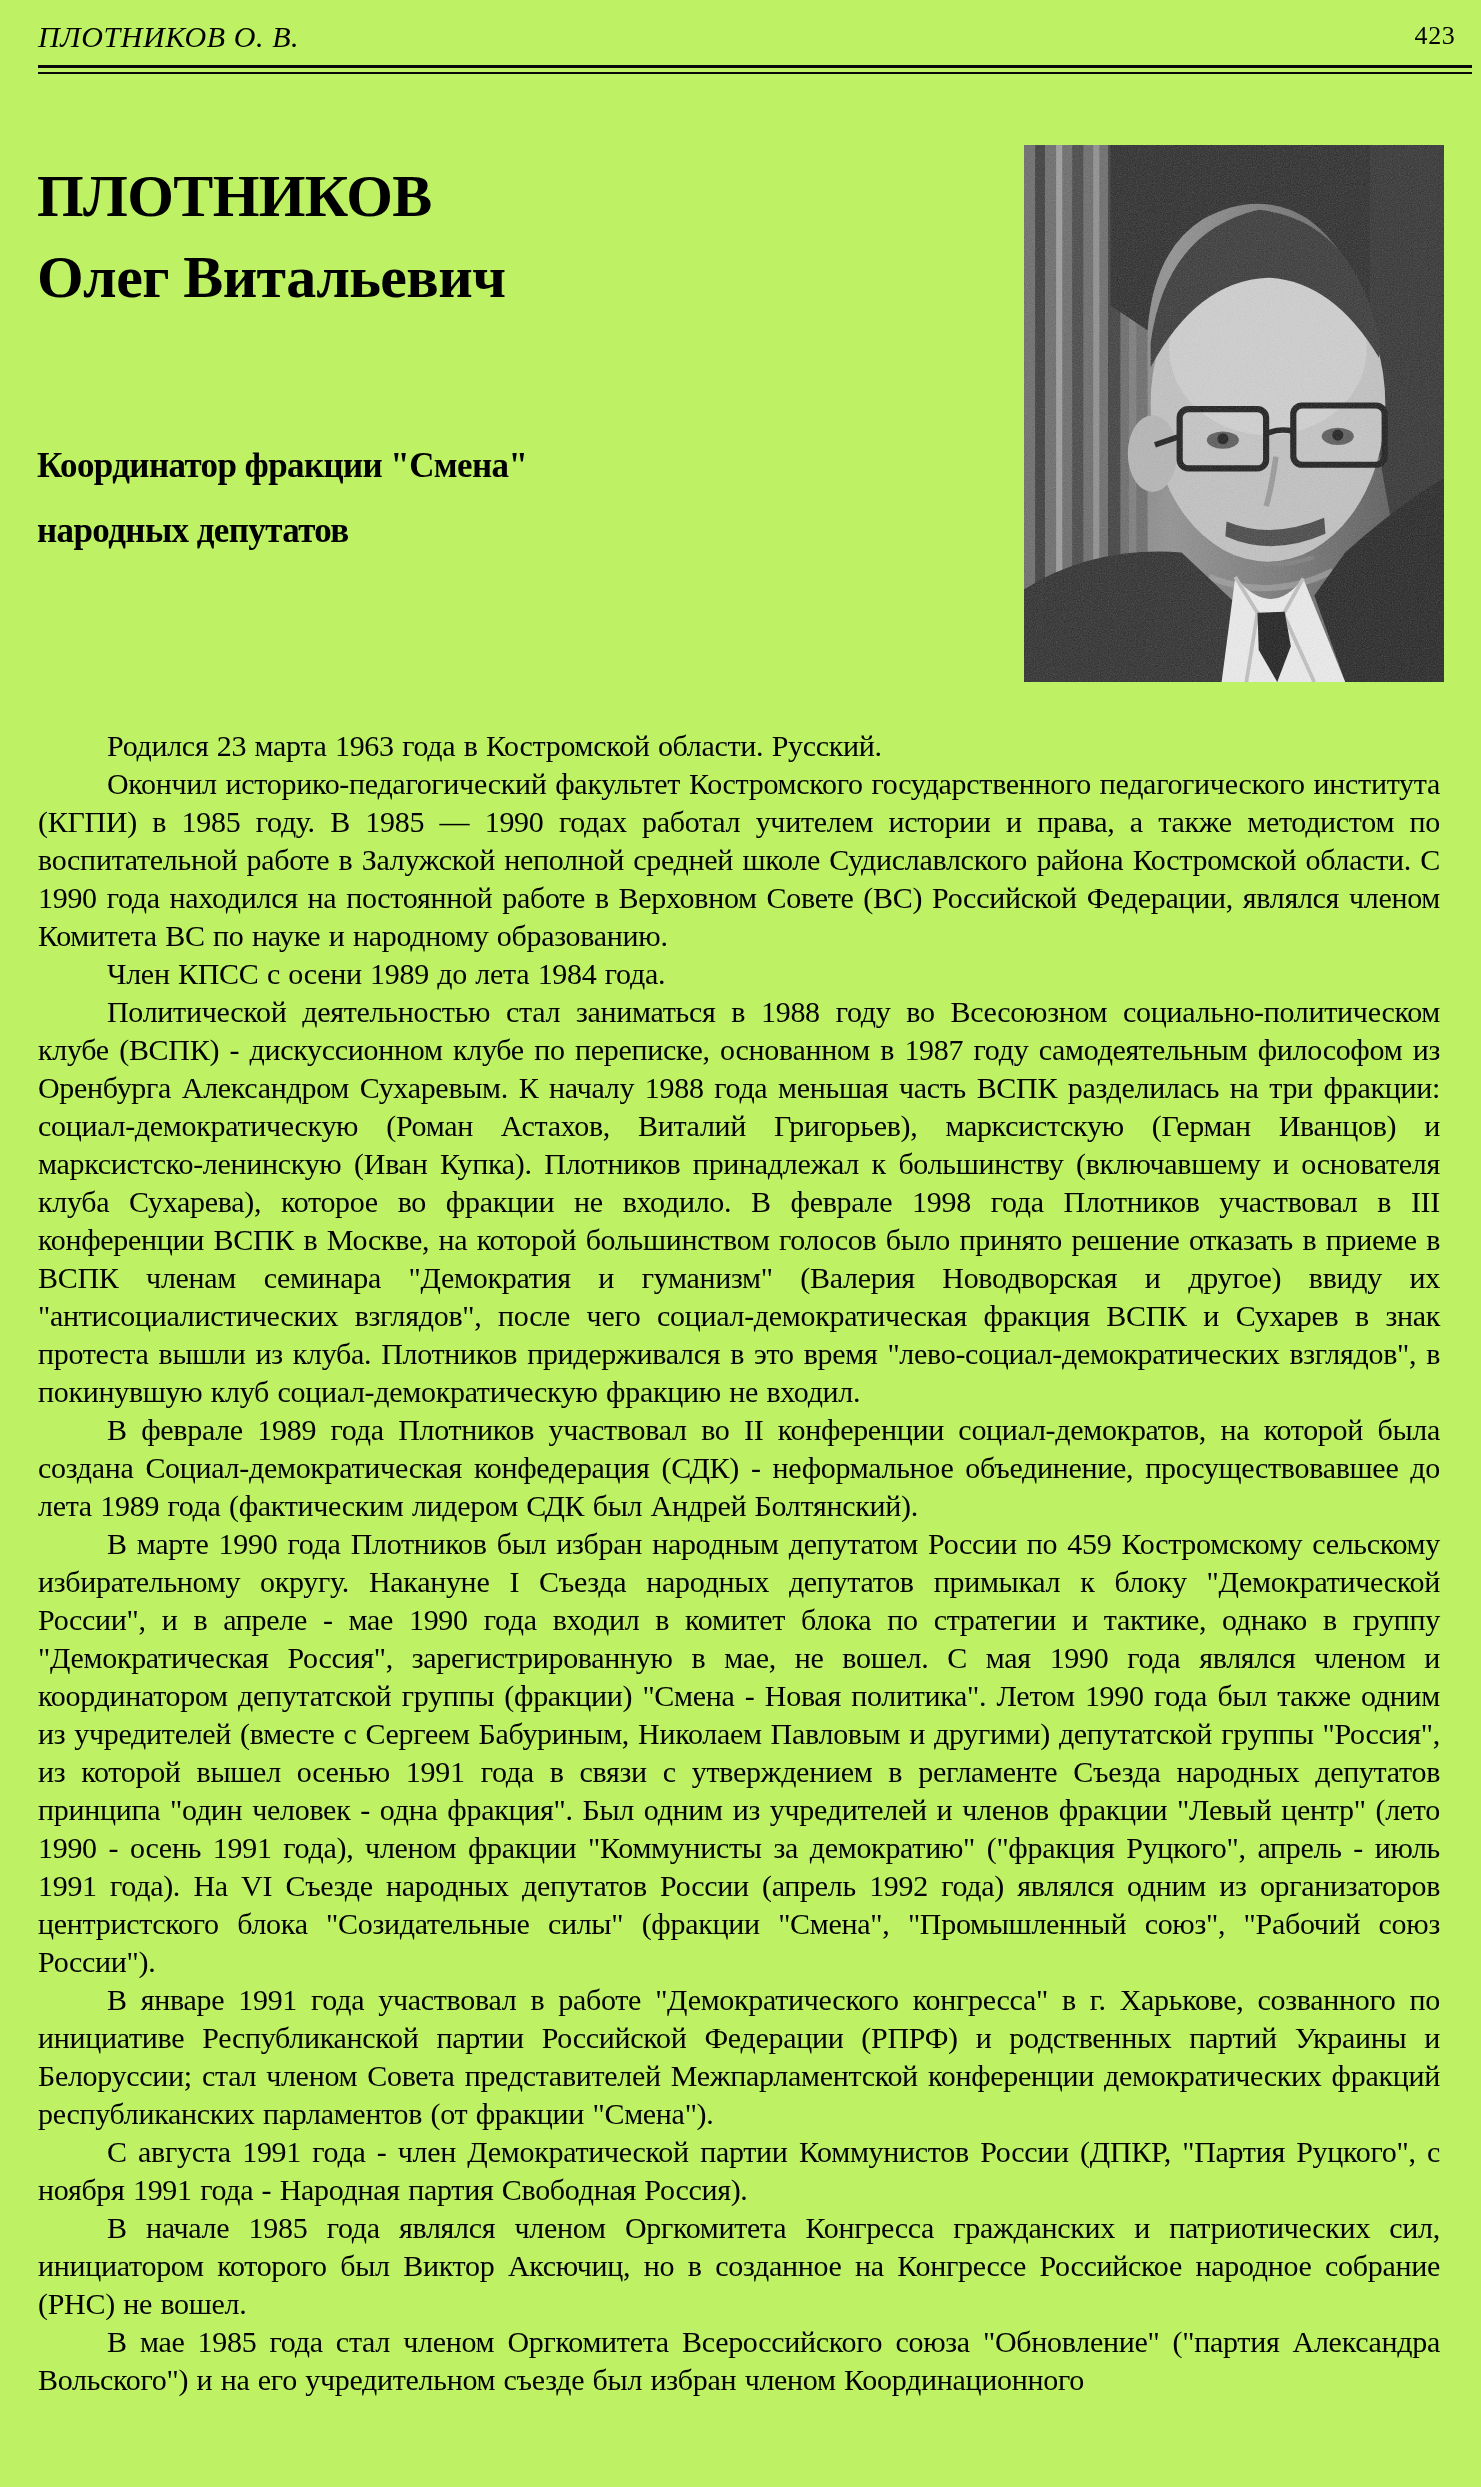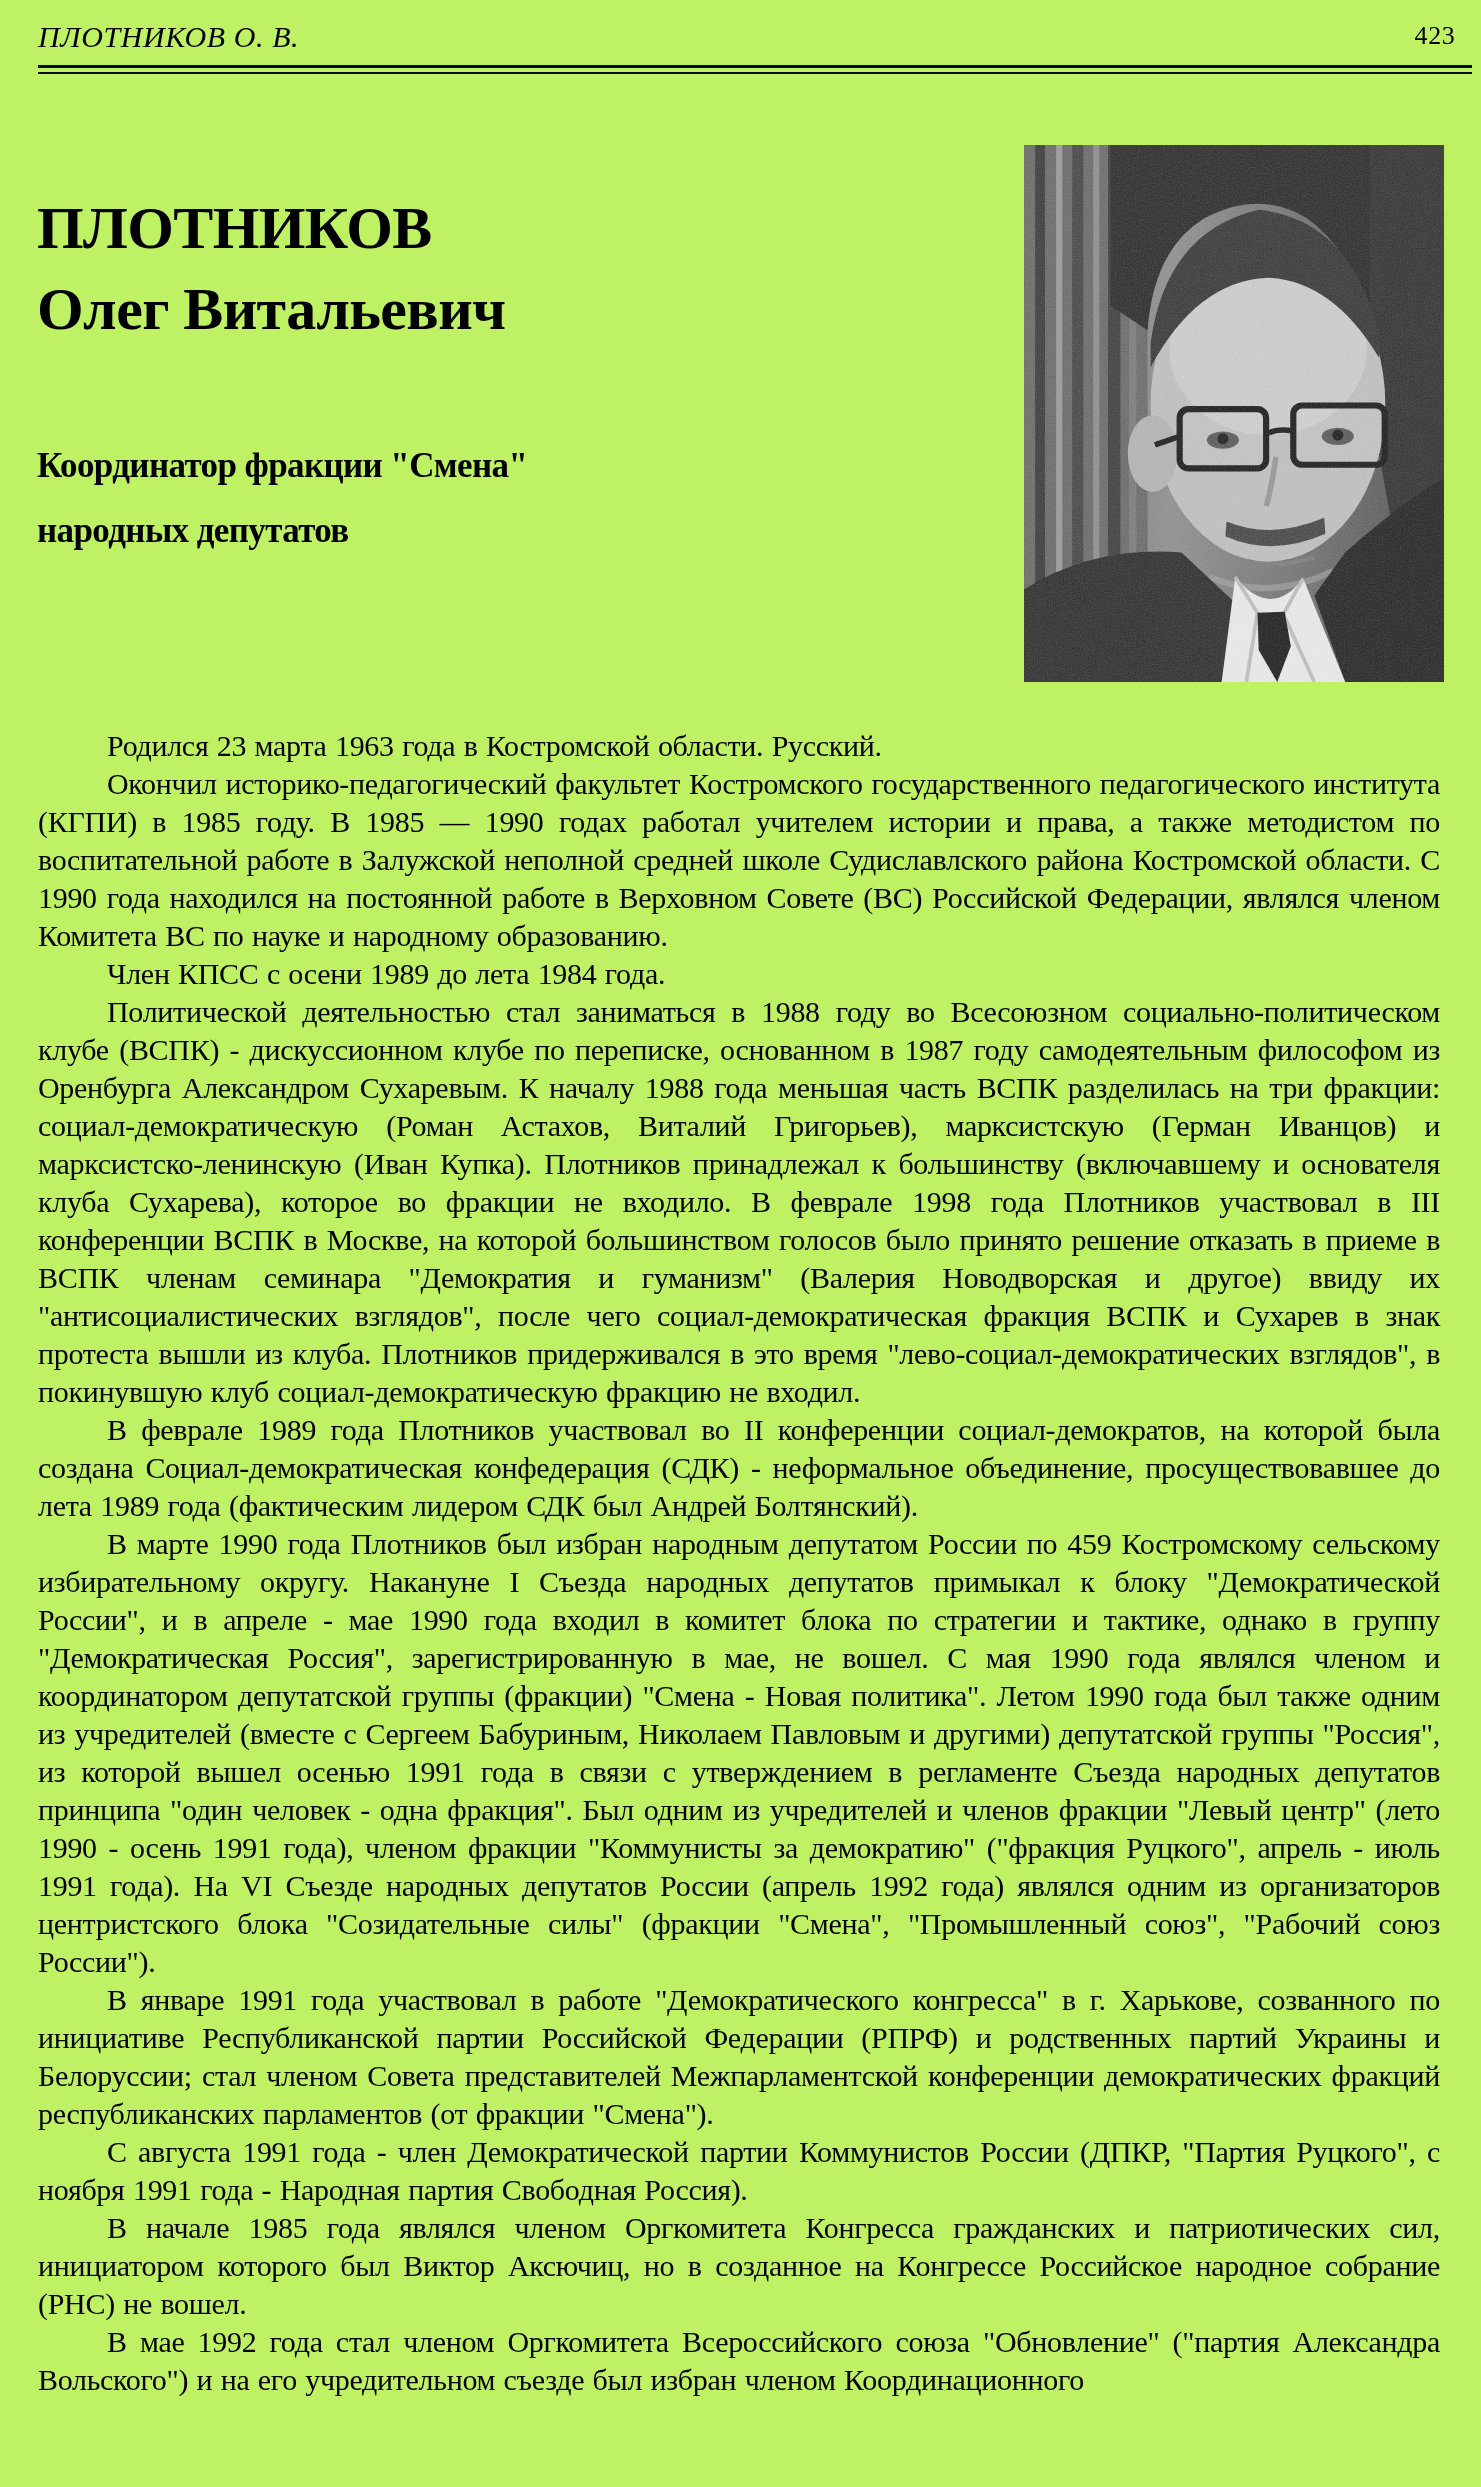--- a/index.html
+++ b/index.html
@@ -58,21 +58,20 @@
   .title-block {
     position: absolute;
     left: 37px;
     top: 156px;
     width: 963px;
     font-weight: 700;
     font-size: 60px;
     line-height: 81px;
     letter-spacing: -0.6px;
     white-space: nowrap;
-    margin-top: 32px;
   }
   
   .subtitle-block {
     position: absolute;
     left: 37px;
     top: 433px;
     width: 963px;
     font-weight: 700;
     font-size: 35px;
     line-height: 65px;
@@ -201,17 +200,17 @@
   <div class="bio">
     <p>Родился 23 марта 1963 года в Костромской области. Русский.</p>
     <p>Окончил историко-педагогический факультет Костромского государственного педагогического института (КГПИ) в 1985 году. В 1985 — 1990 годах работал учителем истории и права, а также методистом по воспитательной работе в Залужской неполной средней школе Судиславлского района Костромской области. С 1990 года находился на постоянной работе в Верховном Совете (ВС) Российской Федерации, являлся членом Комитета ВС по науке и народному образованию.</p>
     <p>Член КПСС с осени 1989 до лета 1984 года.</p>
     <p>Политической деятельностью стал заниматься в 1988 году во Всесоюзном социально-политическом клубе (ВСПК) - дискуссионном клубе по переписке, основанном в 1987 году самодеятельным философом из Оренбурга Александром Сухаревым. К началу 1988 года меньшая часть ВСПК разделилась на три фракции: социал-демократическую (Роман Астахов, Виталий Григорьев), марксистскую (Герман Иванцов) и марксистско-ленинскую (Иван Купка). Плотников принадлежал к большинству (включавшему и основателя клуба Сухарева), которое во фракции не входило. В феврале 1998 года Плотников участвовал в III конференции ВСПК в Москве, на которой большинством голосов было принято решение отказать в приеме в ВСПК членам семинара "Демократия и гуманизм" (Валерия Новодворская и другое) ввиду их "антисоциалистических взглядов", после чего социал-демократическая фракция ВСПК и Сухарев в знак протеста вышли из клуба. Плотников придерживался в это время "лево-социал-демократических взглядов", в покинувшую клуб социал-демократическую фракцию не входил.</p>
     <p>В феврале 1989 года Плотников участвовал во II конференции социал-демократов, на которой была создана Социал-демократическая конфедерация (СДК) - неформальное объединение, просуществовавшее до лета 1989 года (фактическим лидером СДК был Андрей Болтянский).</p>
     <p>В марте 1990 года Плотников был избран народным депутатом России по 459 Костромскому сельскому избирательному округу. Накануне I Съезда народных депутатов примыкал к блоку "Демократической России", и в апреле - мае 1990 года входил в комитет блока по стратегии и тактике, однако в группу "Демократическая Россия", зарегистрированную в мае, не вошел. С мая 1990 года являлся членом и координатором депутатской группы (фракции) "Смена - Новая политика". Летом 1990 года был также одним из учредителей (вместе с Сергеем Бабуриным, Николаем Павловым и другими) депутатской группы "Россия", из которой вышел осенью 1991 года в связи с утверждением в регламенте Съезда народных депутатов принципа "один человек - одна фракция". Был одним из учредителей и членов фракции "Левый центр" (лето 1990 - осень 1991 года), членом фракции "Коммунисты за демократию" ("фракция Руцкого", апрель - июль 1991 года). На VI Съезде народных депутатов России (апрель 1992 года) являлся одним из организаторов центристского блока "Созидательные силы" (фракции "Смена", "Промышленный союз", "Рабочий союз России").</p>
     <p>В январе 1991 года участвовал в работе "Демократического конгресса" в г. Харькове, созванного по инициативе Республиканской партии Российской Федерации (РПРФ) и родственных партий Украины и Белоруссии; стал членом Совета представителей Межпарламентской конференции демократических фракций республиканских парламентов (от фракции "Смена").</p>
     <p>С августа 1991 года - член Демократической партии Коммунистов России (ДПКР, "Партия Руцкого", с ноября 1991 года - Народная партия Свободная Россия).</p>
     <p>В начале 1985 года являлся членом Оргкомитета Конгресса гражданских и патриотических сил, инициатором которого был Виктор Аксючиц, но в созданное на Конгрессе Российское народное собрание (РНС) не вошел.</p>
-    <p>В мае 1992 года стал членом Оргкомитета Всероссийского союза "Обновление" ("партия Александра Вольского") и на его учредительном съезде был избран членом Координационного</p>
+    <p>В мае 1985 года стал членом Оргкомитета Всероссийского союза "Обновление" ("партия Александра Вольского") и на его учредительном съезде был избран членом Координационного</p>
   </div>
 
 </div>
 
 
 </body></html>

